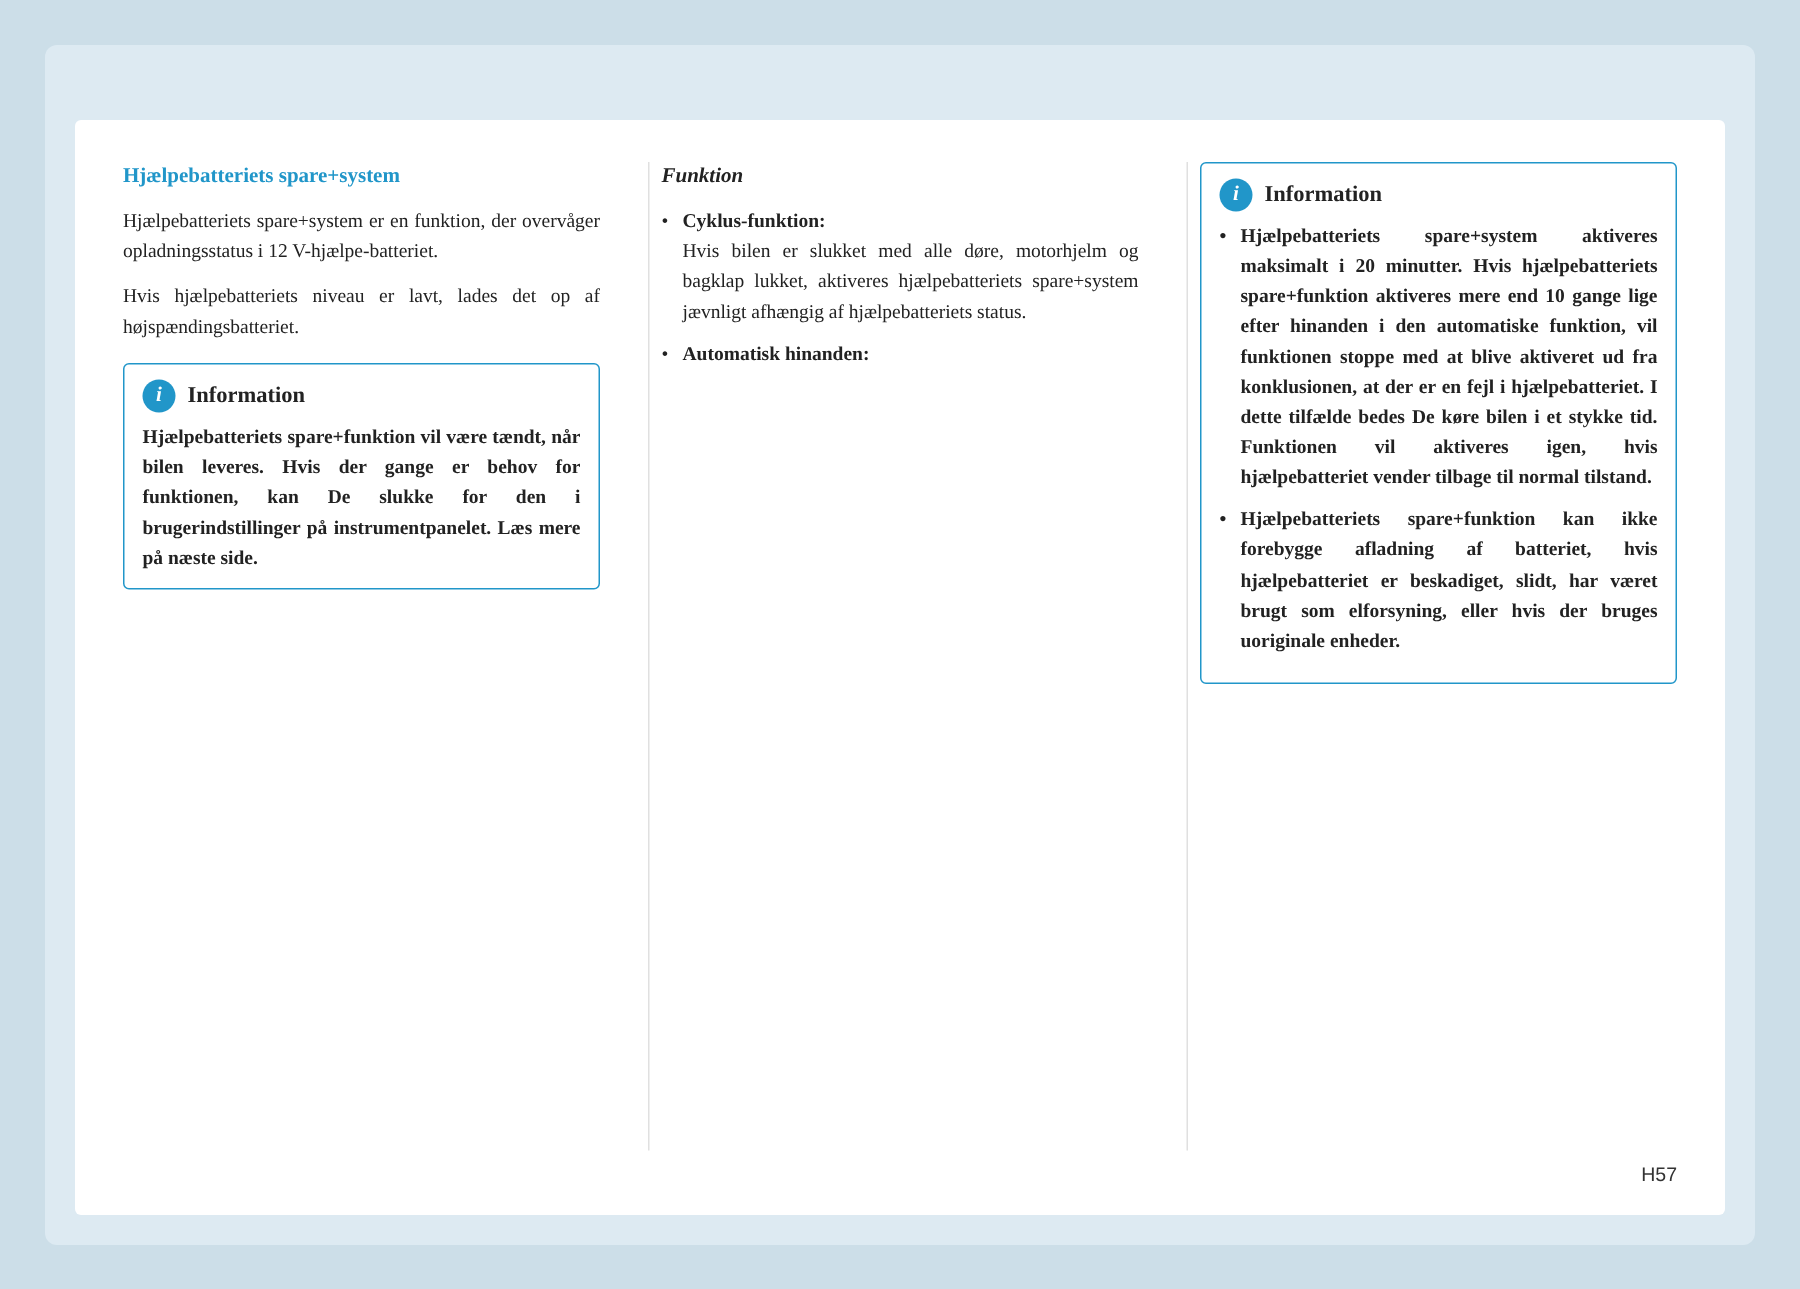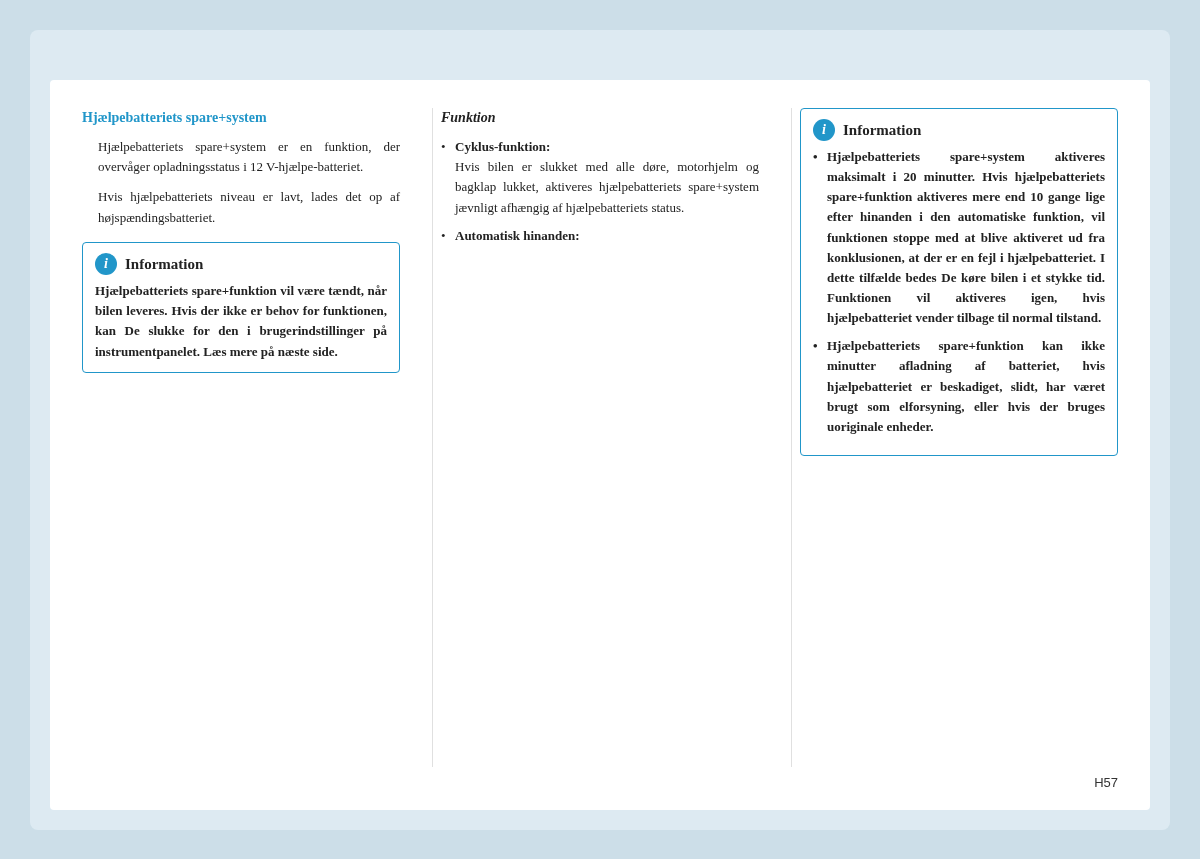--- a/index.html
+++ b/index.html
@@ -66,21 +66,20 @@
       color: #222;
       font-style: italic;
       font-weight: bold;
     }
     .body-text {
       font-size: 13px;
       line-height: 1.55;
       color: #222;
       margin-bottom: 10px;
       text-align: justify;
-      margin-left: 16px;
     }
     .info-box {
       border: 1.5px solid #2196c9;
       border-radius: 4px;
       padding: 10px 12px;
       margin: 14px 0 10px 0;
     }
     .info-box-header {
       display: flex;
       align-items: center;
@@ -170,21 +169,21 @@
       <div class="col">
         <div class="section-title">Hjælpebatteriets spare+system</div>
         <p class="body-text">Hjælpebatteriets spare+system er en funktion, der overvåger opladningsstatus i 12 V-hjælpe-batteriet.</p>
         <p class="body-text">Hvis hjælpebatteriets niveau er lavt, lades det op af højspændingsbatteriet.</p>
 
         <div class="info-box">
           <div class="info-box-header">
             <div class="info-icon">i</div>
             <span class="info-box-title">Information</span>
           </div>
-          <div class="info-box-body">Hjælpebatteriets spare+funktion vil være tændt, når bilen leveres. Hvis der ikke er behov for funktionen, kan De slukke for den i brugerindstillinger på instrumentpanelet. Læs mere på næste side.</div>
+          <div class="info-box-body">Hjælpebatteriets spare+funktion vil være tændt, når bilen leveres. Hvis der gange er behov for funktionen, kan De slukke for den i brugerindstillinger på instrumentpanelet. Læs mere på næste side.</div>
         </div>
       </div>
 
       <div class="col-divider"></div>
 
       <div class="col">
         <div class="section-title italic">Funktion</div>
         <ul class="bullet-list">
           <li>
             <span class="bullet-label">Cyklus-funktion:</span><br>
@@ -202,21 +201,21 @@
         <div class="col3-info-box">
           <div class="info-box-header">
             <div class="info-icon">i</div>
             <span class="info-box-title">Information</span>
           </div>
           <ul class="bullet-list bold">
             <li>
               <span>Hjælpebatteriets spare+system aktiveres maksimalt i 20 minutter. Hvis hjælpebatteriets spare+funktion aktiveres mere end 10 gange lige efter hinanden i den automatiske funktion, vil funktionen stoppe med at blive aktiveret ud fra konklusionen, at der er en fejl i hjælpebatteriet. I dette tilfælde bedes De køre bilen i et stykke tid. Funktionen vil aktiveres igen, hvis hjælpebatteriet vender tilbage til normal tilstand.</span>
             </li>
             <li>
-              <span>Hjælpebatteriets spare+funktion kan ikke minutter afladning af batteriet, hvis hjælpebatteriet er beskadiget, slidt, har været brugt som elforsyning, eller hvis der bruges uoriginale enheder.</span>
+              <span>Hjælpebatteriets spare+funktion kan ikke forebygge afladning af batteriet, hvis hjælpebatteriet er beskadiget, slidt, har været brugt som elforsyning, eller hvis der bruges uoriginale enheder.</span>
             </li>
           </ul>
         </div>
       </div>
 
     </div>
 
     <div class="page-footer">
       <span class="page-number">H57</span>
     </div>

